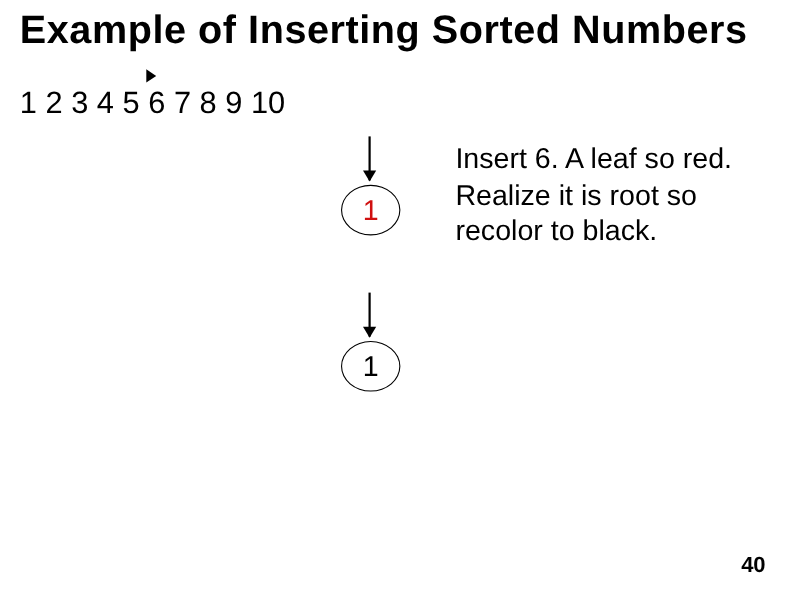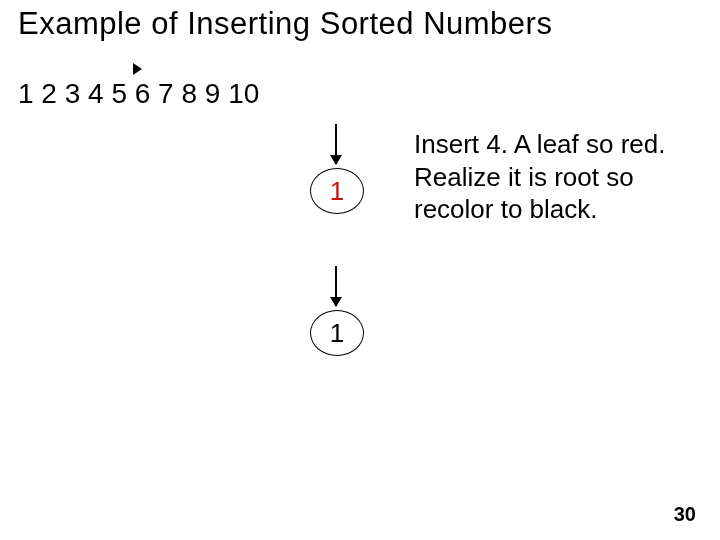--- a/index.html
+++ b/index.html
@@ -10,22 +10,23 @@
     background: #ffffff;
     font-family: Arial, Helvetica, sans-serif;
     color: #000000;
     position: relative;
     overflow: hidden;
   }
   .title {
     position: absolute;
     top: 6px;
     left: 18px;
-    font-size: 31px;
+    font-size: 36px;
     letter-spacing: 0.5px;
+    font-weight: bold;
   }
   .bullet-row {
     position: absolute;
     top: 62px;
     left: 18px;
     font-size: 28px;
     display: flex;
     align-items: center;
     gap: 4px;
     flex-direction: column;
@@ -99,19 +100,19 @@
 
 <div class="bullet-row">
   <span class="marker"></span>
   <span>1 2 3 4 5 6 7 8 9 10</span>
 </div>
 
 <div id="arrow-1" class="arrow"></div>
 
 <div id="node-red" class="node red">1</div>
 
-<div class="explanation">Insert 4. A leaf so red. Realize it is root so recolor to black.</div>
+<div class="explanation">Insert 6. A leaf so red. Realize it is root so recolor to black.</div>
 
 <div id="arrow-2" class="arrow"></div>
 
 <div id="node-black" class="node black">1</div>
 
-<div class="page-num">30</div>
+<div class="page-num">40</div>
 
 </body></html>

